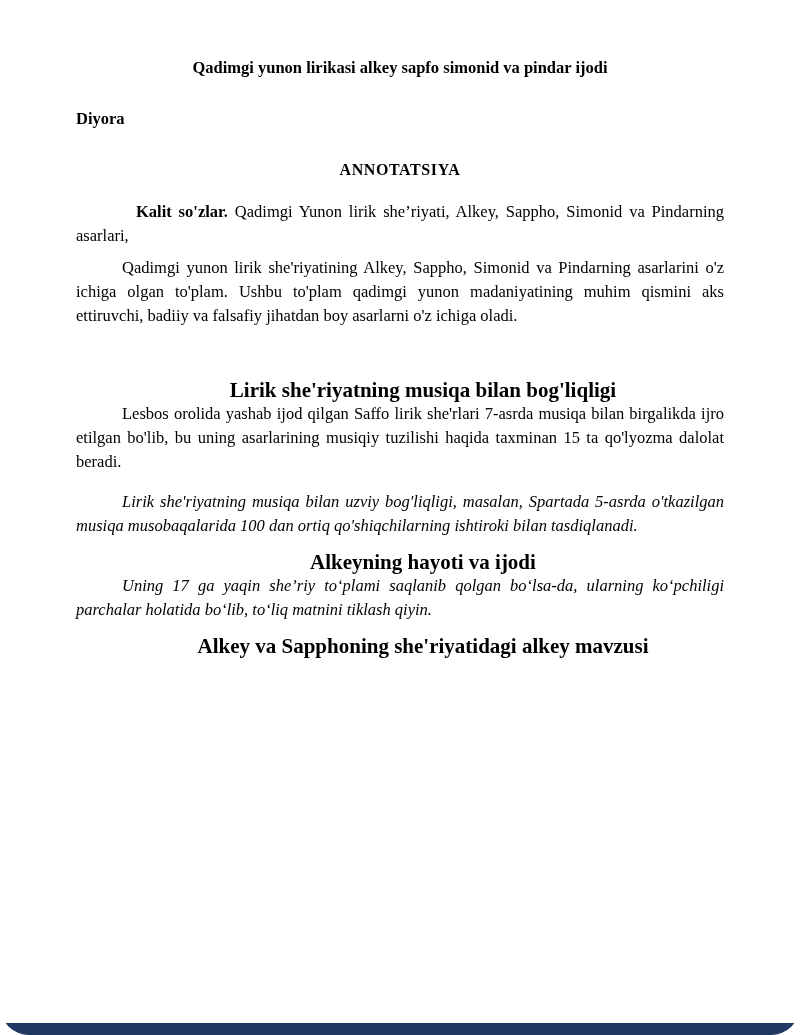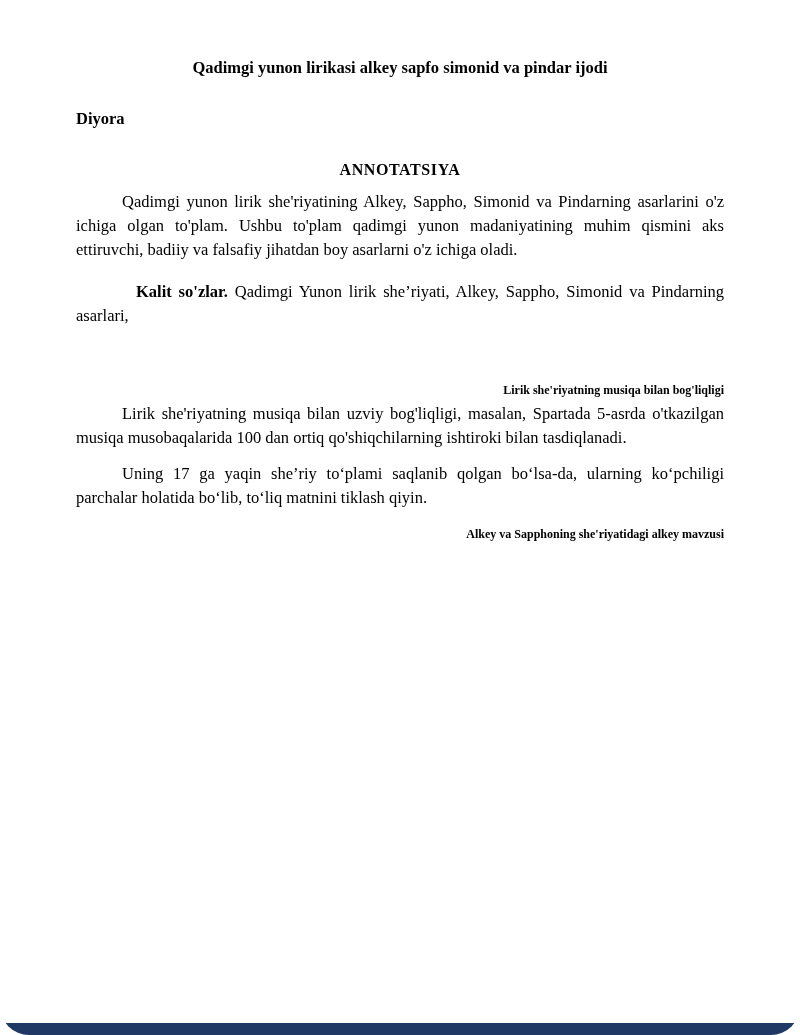--- a/index.html
+++ b/index.html
@@ -44,58 +44,60 @@
     line-height: 24px;
     text-align: justify;
     text-indent: 46px;
   }
   .annotation-para { margin-top: 8px; }
   .keywords-para { margin-top: 18px; text-indent: 60px; }
   .keywords-para b { font-weight: bold; }
   #sections .section:first-child { margin-top: 50px; }
   #sections .section + .section { margin-top: 12px; }
   .section-heading {
-    font-size: 12px;
+    font-size: 21px;
     font-weight: bold;
     line-height: 24px;
     text-indent: 46px;
-    text-align: right;
+    text-align: center;
   }
   .section .para { margin-bottom: 16px; }
-  .section .para:last-child { margin-bottom: 0; }
+  .section .para:last-child { margin-bottom: 0; font-style: italic; }
   .bottom-bar {
     position: absolute;
     left: 0;
     bottom: 0;
     width: 800px;
     height: 12px;
     background: #1f3864;
   }
 </style>
 </head>
 <body style="color: rgb(0, 0, 0); background: rgb(255, 255, 255);">
 
 <div class="page">
 
   <h1 class="doc-title">Qadimgi yunon lirikasi alkey sapfo simonid va pindar ijodi</h1>
 
   <p class="author">Diyora</p>
 
   <h2 class="annot-heading">ANNOTATSIYA</h2>
 
+  <p class="para keywords-para"><b>Kalit so'zlar.</b><span> Qadimgi Yunon lirik she’riyati, Alkey, Sappho, Simonid va Pindarning asarlari,</span></p>
+
   <p class="para annotation-para">Qadimgi yunon lirik she'riyatining Alkey, Sappho, Simonid va Pindarning asarlarini o'z ichiga olgan to'plam.  Ushbu to'plam qadimgi yunon madaniyatining muhim qismini aks ettiruvchi,  badiiy va falsafiy jihatdan boy asarlarni o'z ichiga oladi.</p>
-
-  <p class="para keywords-para"><b>Kalit so'zlar.</b><span> Qadimgi Yunon lirik she’riyati, Alkey, Sappho, Simonid va Pindarning asarlari,</span></p>
 
   <div id="sections">
       <section class="section">
         <h3 class="section-heading">Lirik she'riyatning musiqa bilan bog'liqligi</h3>
+        <p class="para">Lesbos orolida yashab ijod qilgan Saffo lirik she'rlari  7-asrda musiqa bilan birgalikda ijro etilgan bo'lib, bu uning asarlarining musiqiy tuzilishi haqida taxminan 15 ta qo'lyozma dalolat beradi.</p>
         <p class="para">Lirik she'riyatning musiqa bilan uzviy bog'liqligi, masalan, Spartada 5-asrda o'tkazilgan musiqa musobaqalarida 100 dan ortiq qo'shiqchilarning ishtiroki bilan tasdiqlanadi.</p>
       </section>
       <section class="section">
+        <h3 class="section-heading">Alkeyning hayoti va ijodi</h3>
         <p class="para">Uning 17 ga yaqin she’riy to‘plami saqlanib qolgan bo‘lsa-da, ularning ko‘pchiligi parchalar holatida bo‘lib,  to‘liq matnini tiklash qiyin.</p>
       </section>
       <section class="section">
         <h3 class="section-heading">Alkey va Sapphoning she'riyatidagi alkey mavzusi</h3>
       </section>
     </div>
 
   <div class="bottom-bar" style="background: rgb(31, 56, 100);"></div>
 
 </div>

